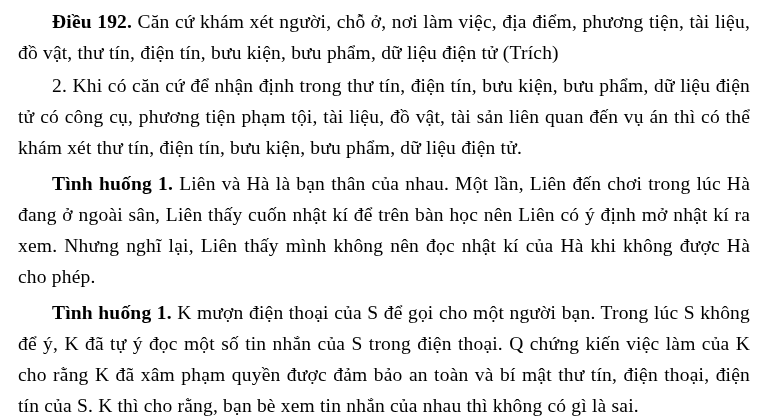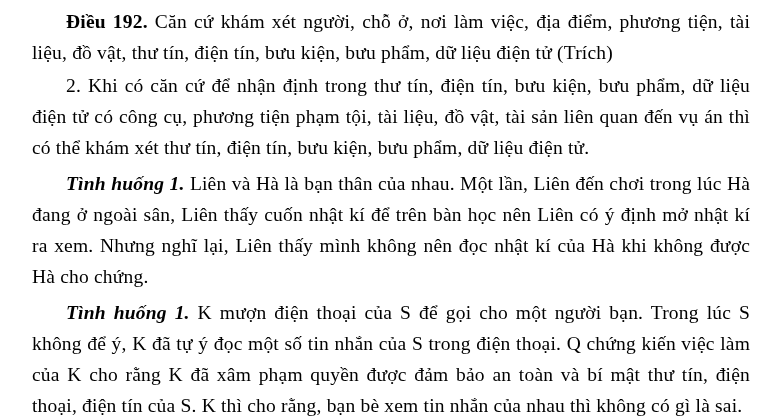--- a/index.html
+++ b/index.html
@@ -11,40 +11,39 @@
     width: 764px;
     height: 418px;
     overflow: hidden;
     font-family: "Liberation Serif", "DejaVu Serif", serif;
     color: #000000;
   }
   .page {
     width: 764px;
     height: 418px;
     box-sizing: border-box;
-    padding: 6px 14px 0 32px;
+    padding: 6px 14px 0 18px;
     position: relative;
   }
   .para {
     font-size: 19.5px;
     line-height: 31px;
     text-align: justify;
     text-justify: inter-word;
     margin: 0 0 2px 0;
     letter-spacing: 0.01em;
   }
   .indent {
     text-indent: 34px;
   }
   .lead-bold {
     font-weight: bold;
   }
   .lead-bold-italic {
     font-weight: bold;
-    font-style: italic;
   }
   .spacer-sm {
     height: 3px;
   }
 </style>
 </head>
 <body>
 
 <div class="page">
 
@@ -52,21 +51,21 @@
     <span class="lead-bold">Điều 192.</span><span> Căn cứ khám xét người, chỗ ở, nơi làm việc, địa điểm, phương tiện, tài liệu, đồ vật, thư tín, điện tín, bưu kiện, bưu phẩm, dữ liệu điện tử (Trích)</span>
   </p>
 
   <p class="para indent">
     <span>2. Khi có căn cứ để nhận định trong thư tín, điện tín, bưu kiện, bưu phẩm, dữ liệu điện tử có công cụ, phương tiện phạm tội, tài liệu, đồ vật, tài sản liên quan đến vụ án thì có thể khám xét thư tín, điện tín, bưu kiện, bưu phẩm, dữ liệu điện tử.</span>
   </p>
 
   <div class="spacer-sm"></div>
 
   <p class="para indent">
-    <span class="lead-bold-italic">Tình huống 1.</span><span> Liên và Hà là bạn thân của nhau. Một lần, Liên đến chơi trong lúc Hà đang ở ngoài sân, Liên thấy cuốn nhật kí để trên bàn học nên Liên có ý định mở nhật kí ra xem. Nhưng nghĩ lại, Liên thấy mình không nên đọc nhật kí của Hà khi không được Hà cho chứng.</span>
+    <span class="lead-bold-italic">Tình huống 1.</span><span> Liên và Hà là bạn thân của nhau. Một lần, Liên đến chơi trong lúc Hà đang ở ngoài sân, Liên thấy cuốn nhật kí để trên bàn học nên Liên có ý định mở nhật kí ra xem. Nhưng nghĩ lại, Liên thấy mình không nên đọc nhật kí của Hà khi không được Hà cho phép.</span>
   </p>
 
   <div class="spacer-sm"></div>
 
   <p class="para indent">
     <span class="lead-bold-italic">Tình huống 1.</span><span> K mượn điện thoại của S để gọi cho một người bạn. Trong lúc S không để ý, K đã tự ý đọc một số tin nhắn của S trong điện thoại. Q chứng kiến việc làm của K cho rằng K đã xâm phạm quyền được đảm bảo an toàn và bí mật thư tín, điện thoại, điện tín của S. K thì cho rằng, bạn bè xem tin nhắn của nhau thì không có gì là sai.</span>
   </p>
 
 </div>
 

